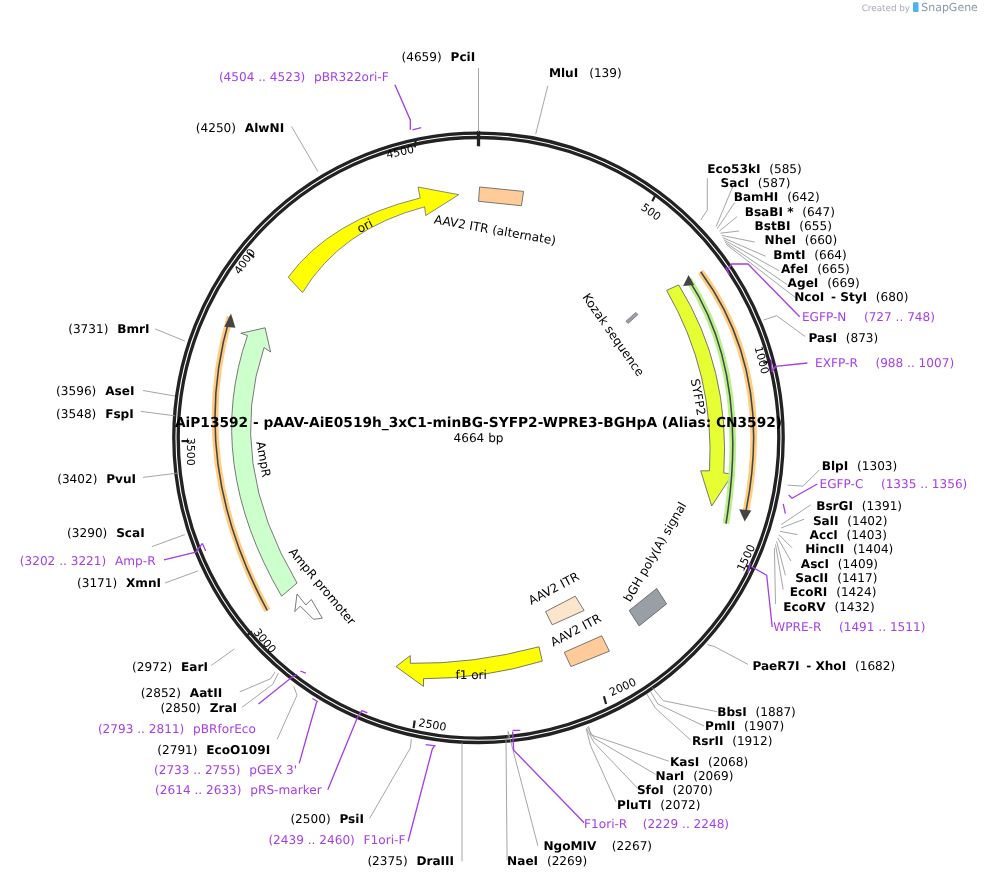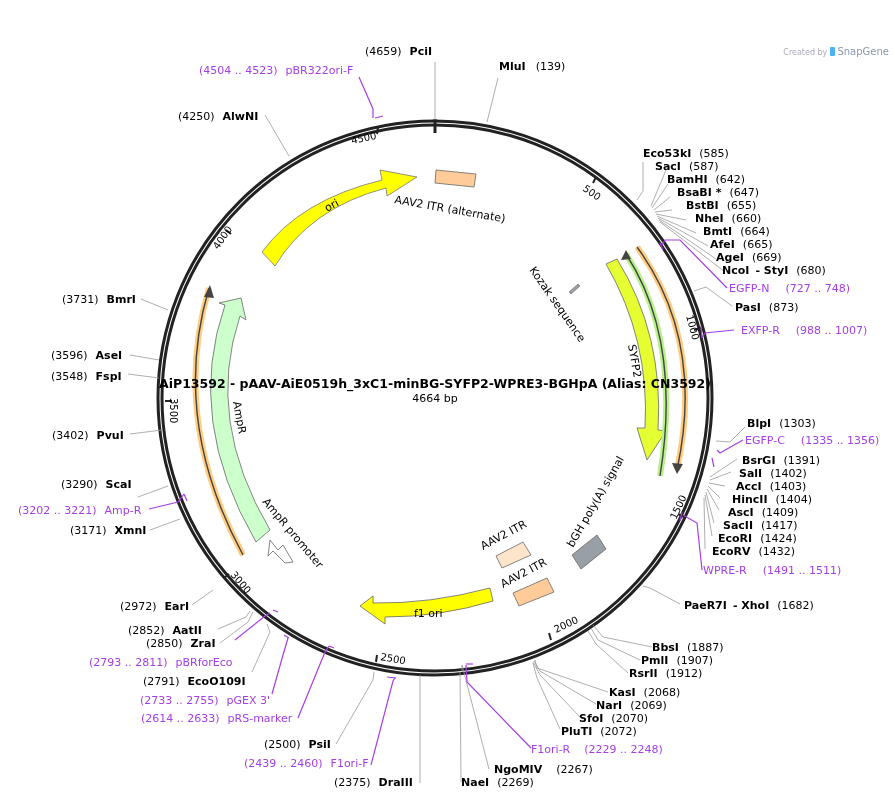--- a/index.html
+++ b/index.html
@@ -5,21 +5,21 @@
   html,body{margin:0;padding:0;background:#ffffff;}
   body{width:895px;height:799px;position:relative;overflow:hidden;font-family:"DejaVu Sans","Liberation Sans",sans-serif;}
   #map{position:absolute;left:0;top:0;}
   .enz{font-size:11px;fill:#000;}
   .enz .nm{font-weight:bold;}
   .prim{font-size:11px;fill:#a53ee6;}
   .feat{font-size:11px;fill:#000;}
   .title{font-size:12.5px;font-weight:bold;fill:#000;}
   .sub{font-size:11px;fill:#000;}
   .tick{font-size:10px;fill:#000;}
-  .credit{position:absolute;right:6px;top:2px;font-size:8px;color:#aab;margin-top:44px;}
+  .credit{position:absolute;right:6px;top:2px;font-size:8px;color:#aab;}
   .credit b{font-size:10px;color:#8899aa;font-weight:normal;}
 </style>
 </head>
 <body>
 
 <div class="credit">
   <span>Created by</span>
   <span style="display:inline-block;width:5px;height:9px;background:#4ab3f0;border-radius:1px;vertical-align:-1px;"></span>
   <b>SnapGene</b>
 </div>

